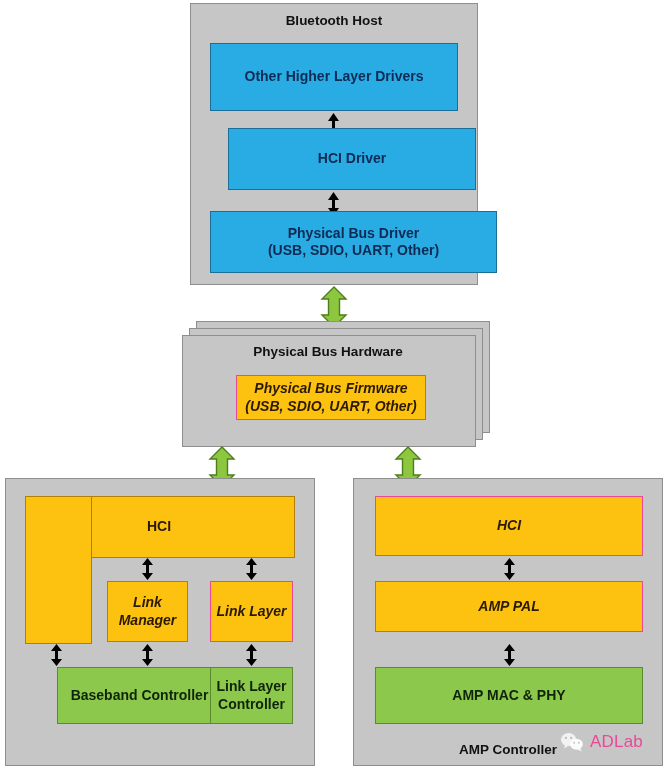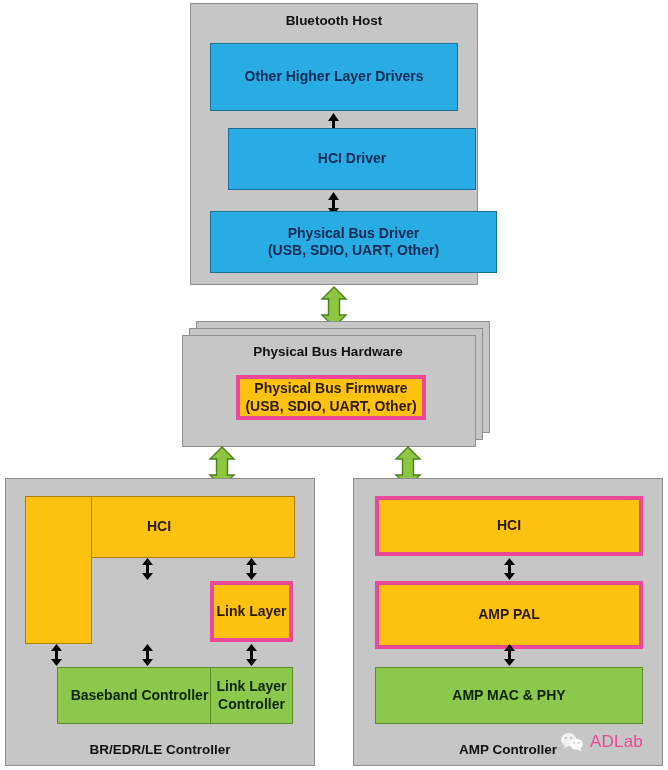--- a/index.html
+++ b/index.html
@@ -42,24 +42,25 @@
   .blue-box {
     background: #28ace3;
     border: 1px solid #1b6e96;
     color: #0f2a54;
     font-size: 14px;
     font-weight: bold;
   }
 
   .orange-box {
     background: #fcc20f;
-    border: 4px solid #ec4899;
+    border: 1px solid #ec4899;
     color: #2b1a00;
     font-size: 14px;
     font-weight: bold;
+    font-style: italic;
   }
 
   .green-box {
     background: #8cc84b;
     border: 1px solid #5d8a2c;
     color: #10240a;
     font-size: 14px;
     font-weight: bold;
   }
 
@@ -195,20 +196,24 @@
     <svg width="13" height="22" viewBox="0 0 13 22">
       <polygon points="6.5,0 12,7 8,7 8,15 12,15 6.5,22 1,15 5,15 5,7 1,7" fill="#000000"></polygon>
     </svg>
   </div>
   <div class="arrow-bk" style="left:245px; top:558px; height:22px;">
     <svg width="13" height="22" viewBox="0 0 13 22">
       <polygon points="6.5,0 12,7 8,7 8,15 12,15 6.5,22 1,15 5,15 5,7 1,7" fill="#000000"></polygon>
     </svg>
   </div>
 
+  <div class="box orange-box" style="left:107px; top:581px; width:81px; height:61px; flex-direction:column;">
+    <span>Link</span>
+    <span>Manager</span>
+  </div>
 
   <div class="box orange-box" style="left:210px; top:581px; width:83px; height:61px;">Link Layer</div>
 
   <div class="arrow-bk" style="left:50px; top:644px; height:22px;">
     <svg width="13" height="22" viewBox="0 0 13 22">
       <polygon points="6.5,0 12,7 8,7 8,15 12,15 6.5,22 1,15 5,15 5,7 1,7" fill="#000000"></polygon>
     </svg>
   </div>
   <div class="arrow-bk" style="left:141px; top:644px; height:22px;">
     <svg width="13" height="22" viewBox="0 0 13 22">
@@ -221,33 +226,32 @@
     </svg>
   </div>
 
   <div class="box green-box" style="left:25px; top:667px; width:165px; height:57px;margin-left:32px;">Baseband Controller</div>
 
   <div class="box green-box" style="left:210px; top:667px; width:83px; height:57px; flex-direction:column;">
     <span>Link Layer</span>
     <span>Controller</span>
   </div>
 
-  <div class="container-title" style="left:5px; top:738px; width:310px; height:22px;">BR/EDR/LE Controller</div>
 
   <div class="box container-box" style="left:353px; top:478px; width:310px; height:288px;"></div>
 
   <div class="box orange-box" style="left:375px; top:496px; width:268px; height:60px;">HCI</div>
 
   <div class="arrow-bk" style="left:503px; top:558px; height:22px;">
     <svg width="13" height="22" viewBox="0 0 13 22">
       <polygon points="6.5,0 12,7 8,7 8,15 12,15 6.5,22 1,15 5,15 5,7 1,7" fill="#000000"></polygon>
     </svg>
   </div>
 
-  <div class="box orange-box" style="left:375px; top:581px; width:268px; height:68px;text-align:right;">AMP PAL</div>
+  <div class="box orange-box" style="left:375px; top:581px; width:268px; height:51px;text-align:right;">AMP PAL</div>
 
   <div class="arrow-bk" style="left:503px; top:644px; height:22px;">
     <svg width="13" height="22" viewBox="0 0 13 22">
       <polygon points="6.5,0 12,7 8,7 8,15 12,15 6.5,22 1,15 5,15 5,7 1,7" fill="#000000"></polygon>
     </svg>
   </div>
 
   <div class="box green-box" style="left:375px; top:667px; width:268px; height:57px;">AMP MAC &amp; PHY</div>
 
   <div class="container-title" style="left:353px; top:738px; width:310px; height:22px;">AMP Controller</div>

